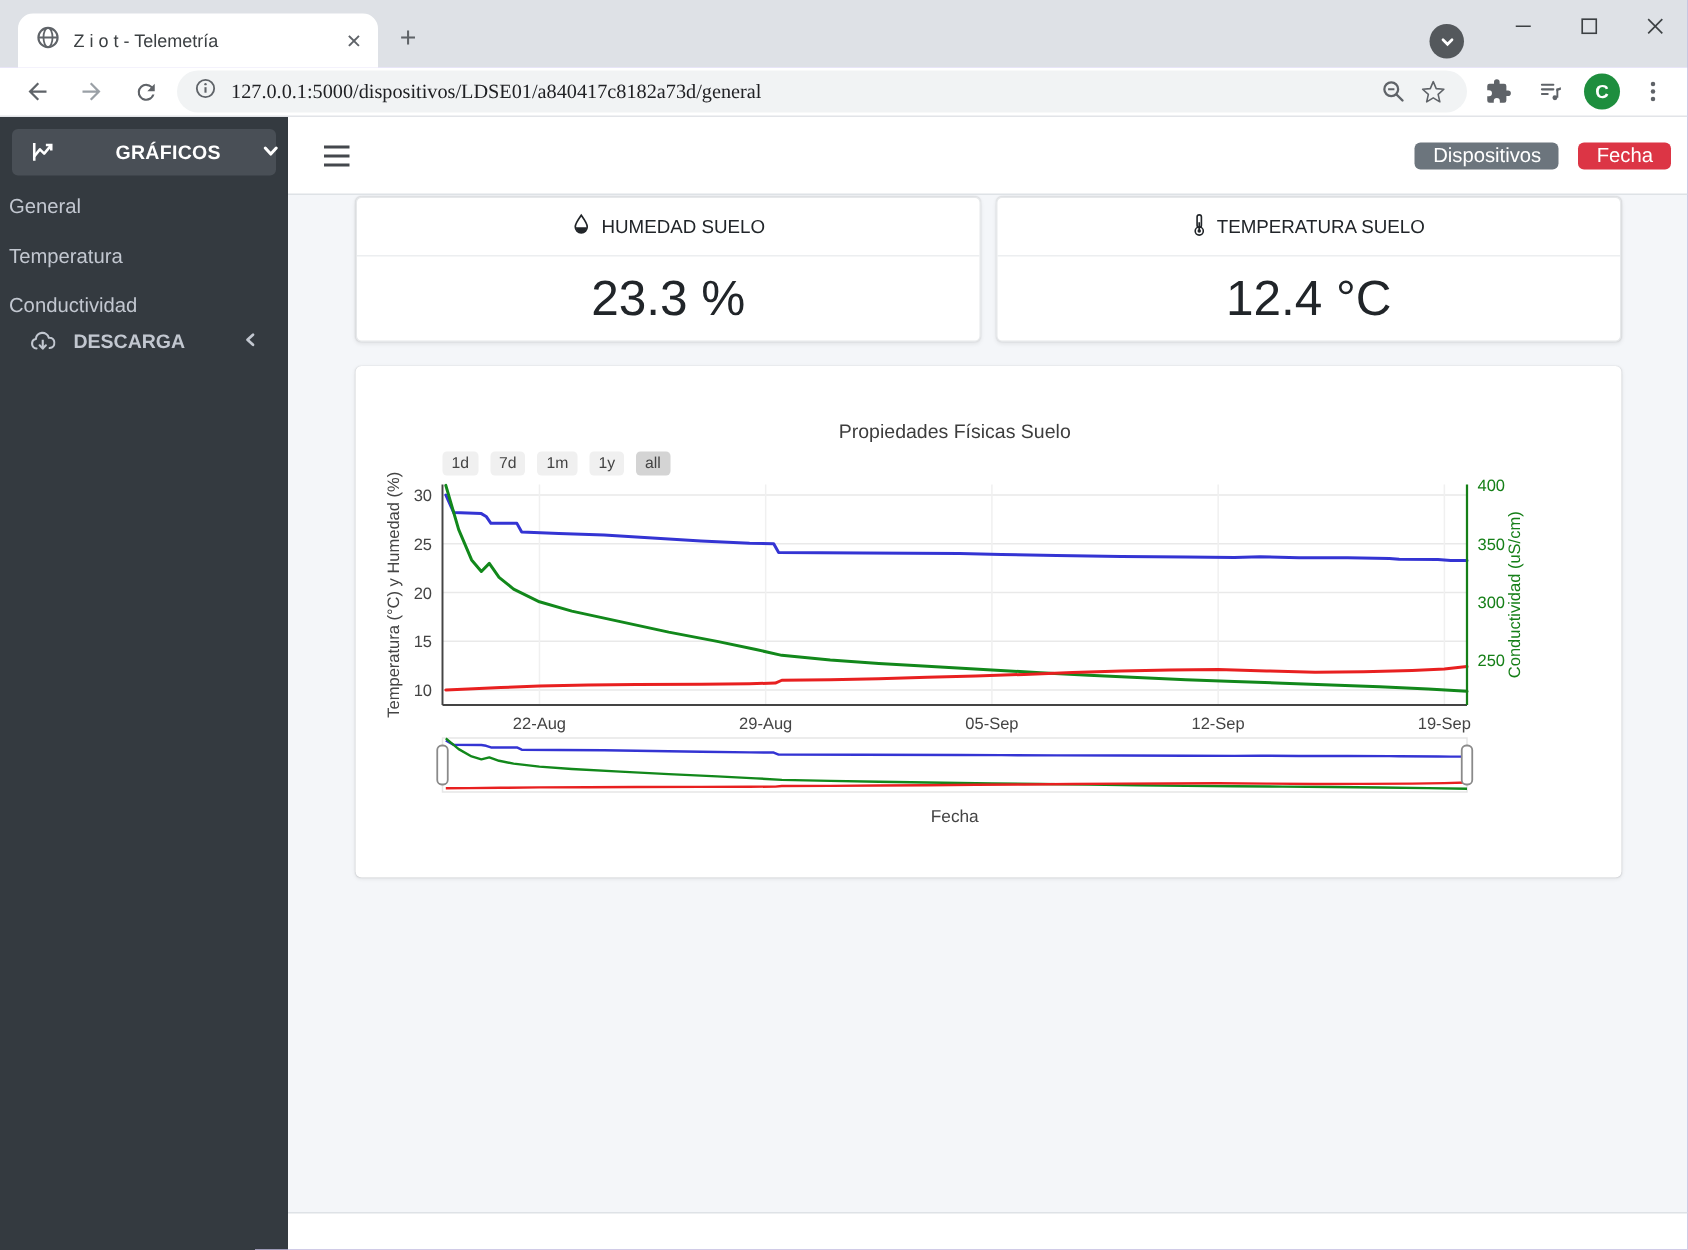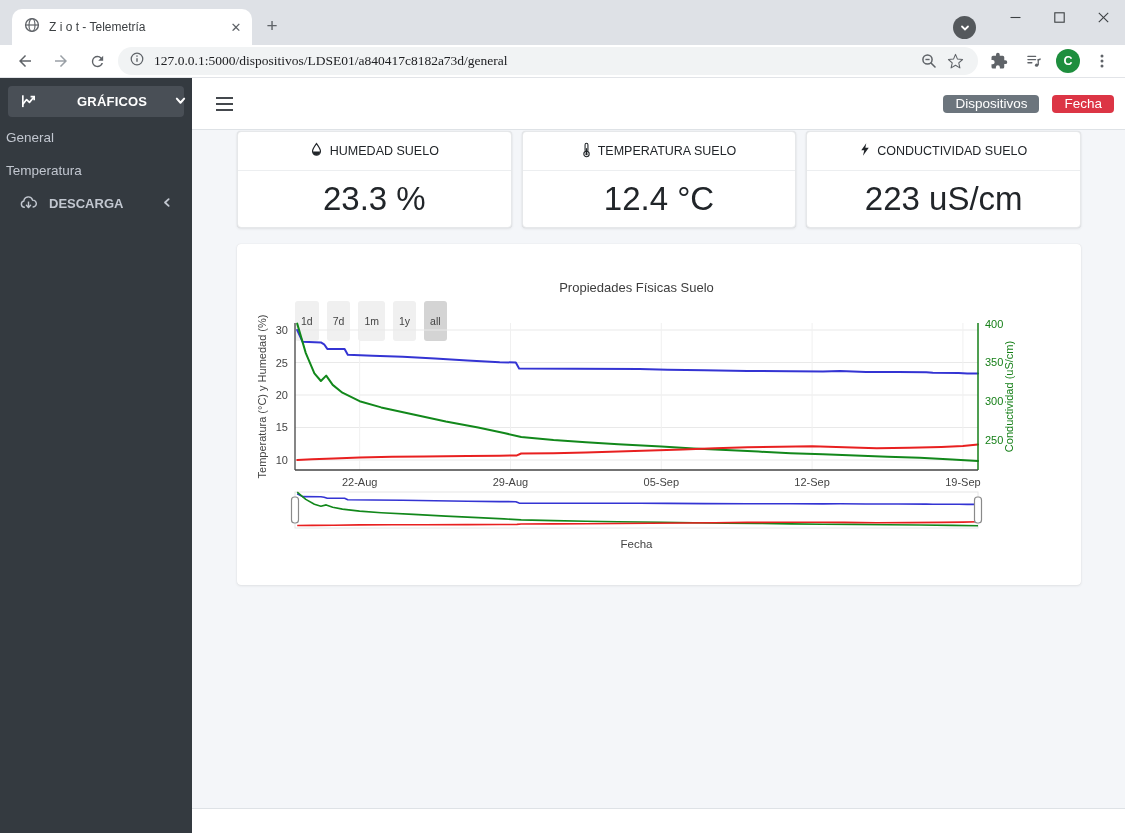--- a/index.html
+++ b/index.html
@@ -31,21 +31,21 @@
             display:flex; align-items:center; justify-content:center; flex:0 0 auto; }
   .tb-right { display:flex; align-items:center; gap:9px; margin-right:10px; }
 
   
   .sidebar { position:absolute; left:0; top:78px; width:192px; bottom:0; background:#343a40; padding-top:8px; }
   .side-parent { display:flex; align-items:center; height:31px; margin:0 8px 4px 8px; padding:0 12px;
                  border-radius:4px; color:#fff; font-size:13px; font-weight:bold; }
   .side-parent.active { background:#494f56;gap:28px; }
   .side-parent .lbl { margin-left:12px; letter-spacing:.2px; }
   .side-sub { display:flex; align-items:center; height:33px; padding:0 6px; color:#c2c7d0; font-size:13.5px; }
-  .side-parent2 { display:flex; align-items:center; height:33px; margin:0 8px; padding:0 12px;
+  .side-parent2 { display:flex; align-items:flex-start; height:33px; margin:0 8px; padding:0 12px;
                   border-radius:4px; color:#c2c7d0; font-size:13px; font-weight:bold; }
   .side-parent2 .lbl { margin-left:12px; }
   .push { margin-left:auto; }
 
   .navbar { position:absolute; left:192px; top:78px; right:0; height:52px; background:#fff;
             border-bottom:1px solid #dee2e6; box-shadow:0 1px 2px rgba(0,0,0,.04);
             display:flex; align-items:center; }
   .hamburger { margin-left:24px; display:flex; flex-direction:column; gap:4px; }
   .hamburger span { display:block; width:17px; height:2px; background:#44484d; }
   .nav-btn { height:18px; border:none; border-radius:4px; color:#fff; font-size:13.5px;
@@ -62,21 +62,21 @@
                  justify-content:center; gap:7px; font-size:12.5px; color:#212529; }
   .card-value { height:56px; display:flex; align-items:center; justify-content:center;
                 font-size:33px; color:#212529; }
 
   .chart-card { position:absolute; left:45px; top:114px; width:844px; height:341px; background:#fff;
                 border-radius:4px; box-shadow:0 0 1px rgba(0,0,0,.12), 0 1px 3px rgba(0,0,0,.08); }
   .chart-title { position:absolute; left:58px; width:683px; top:36px; text-align:center;
                  font-size:13px; color:#3d3d3d; }
   .range-btns { position:absolute; left:58px; top:57px; display:flex; gap:8px; }
   .range-btn { background:#f0f0f0; border:none; border-radius:3px; font-size:10.5px; color:#444;
-               padding:14px 6px; font-family:inherit; }
+               padding:2px 6px; font-family:inherit; }
   .range-btn.active { background:#d4d4d4; }
   #chart-svg { position:absolute; left:0; top:0; }
   #chart-svg text { font-family:"Liberation Sans", sans-serif; }
 </style>
 </head>
 <body>
 
 <div class="screen">
 
   <div class="tabstrip">
@@ -196,20 +196,23 @@
         <svg width="11" height="11" viewBox="0 0 12 12">
             <polyline points="2,4 6,8.4 10,4" fill="none" stroke="#fff" stroke-width="2.2" stroke-linecap="round" stroke-linejoin="round"></polyline>
           </svg>
       </span>
     </div>
     <div class="side-sub">
       <span>General</span>
     </div>
     <div class="side-sub">
       <span>Temperatura</span>
+    </div>
+    <div class="side-sub">
+      <span>Conductividad</span>
     </div>
     <div class="side-parent2">
       <span>
         <svg width="17" height="15" viewBox="0 0 18 15">
             <path d="M4.6 12.6a3.4 3.4 0 0 1-.5-6.7A4.7 4.7 0 0 1 13.3 5a3.6 3.6 0 0 1 .6 7.3" fill="none" stroke="currentColor" stroke-width="1.5" stroke-linecap="round"></path>
             <line x1="9" y1="6.5" x2="9" y2="12.5" stroke="currentColor" stroke-width="1.5"></line>
             <polyline points="6.8,10.4 9,12.7 11.2,10.4" fill="none" stroke="currentColor" stroke-width="1.5" stroke-linecap="round" stroke-linejoin="round"></polyline>
           </svg>
       </span>
       <span class="lbl">DESCARGA</span>
@@ -254,31 +257,20 @@
             <svg width="9" height="16" viewBox="0 0 10 17">
                 <rect x="3.4" y="1" width="3.2" height="9.3" rx="1.6" fill="none" stroke="#212529" stroke-width="1.2"></rect>
                 <circle cx="5" cy="13" r="3" fill="none" stroke="#212529" stroke-width="1.2"></circle>
                 <circle cx="5" cy="13" r="1.3" fill="#212529"></circle>
                 <line x1="5" y1="12.6" x2="5" y2="6.5" stroke="#212529" stroke-width="1.3"></line>
               </svg>
           </span>
           <span>TEMPERATURA SUELO</span>
         </div>
         <div class="card-value">12.4 °C</div>
-      </div>
-      <div class="card">
-        <div class="card-header">
-          <span>
-            <svg width="10" height="15" viewBox="0 0 12 16">
-                <path d="M7.5 0.5 1.5 9h3.6L3.6 15.5 10.5 6H6.4L7.5 0.5z" fill="#212529"></path>
-              </svg>
-          </span>
-          <span>CONDUCTIVIDAD SUELO</span>
-        </div>
-        <div class="card-value">223 uS/cm</div>
       </div>
     </div>
 
     <div class="chart-card">
       <div class="chart-title">Propiedades Físicas Suelo</div>
       <div class="range-btns">
         <button class="range-btn">1d</button>
         <button class="range-btn">7d</button>
         <button class="range-btn">1m</button>
         <button class="range-btn">1y</button>

